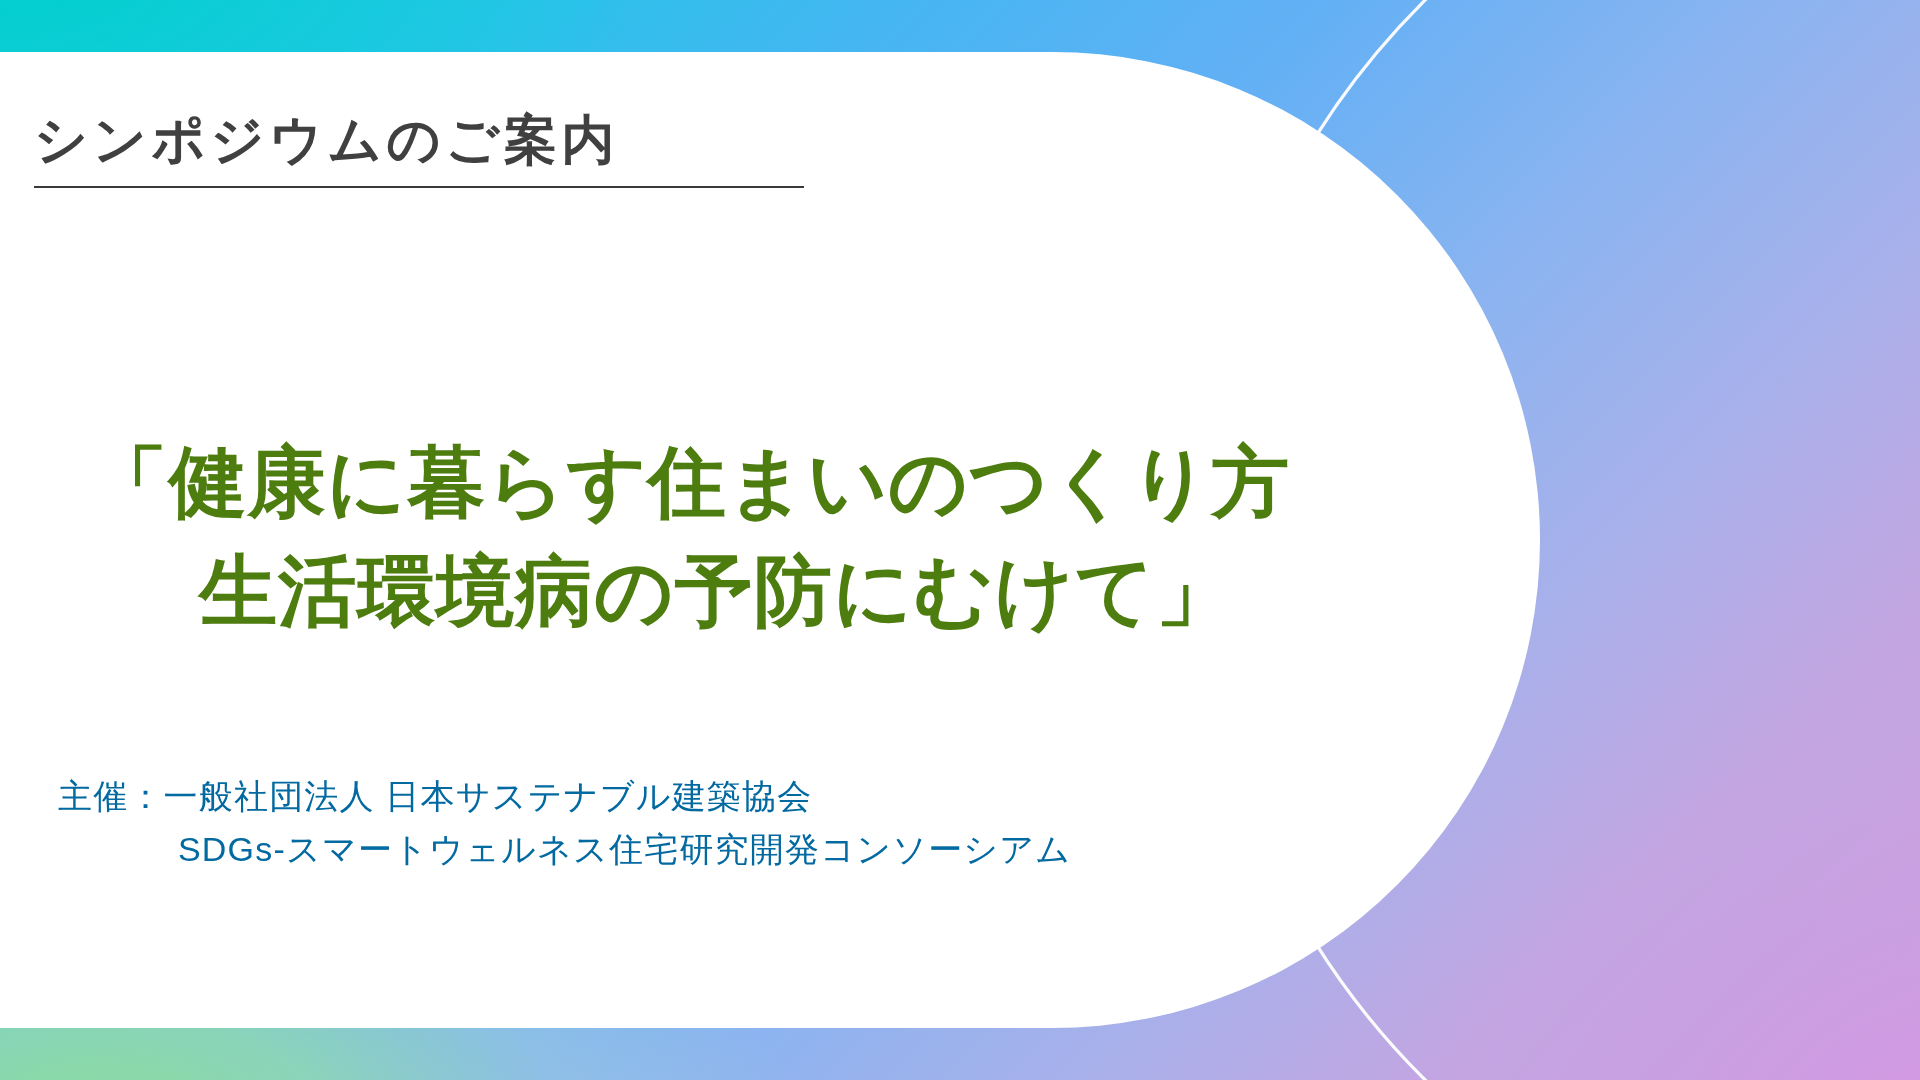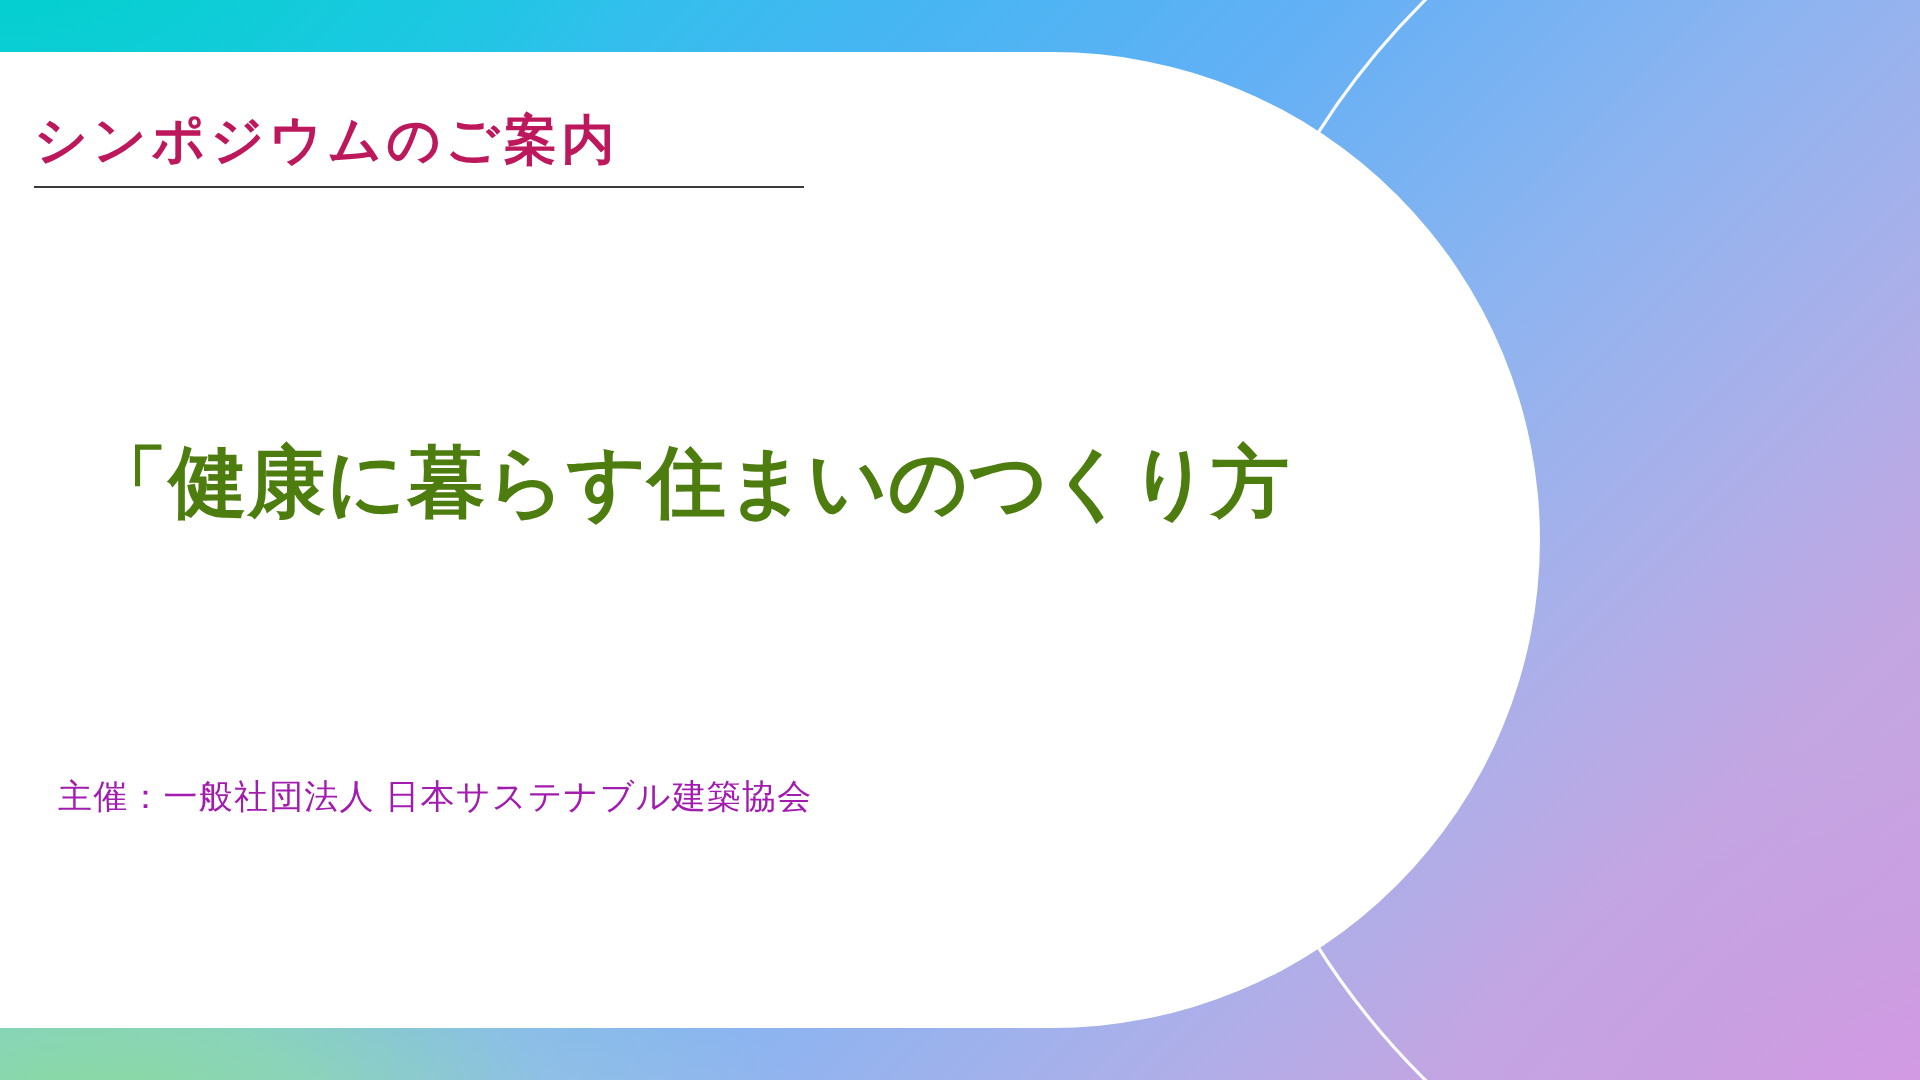--- a/index.html
+++ b/index.html
@@ -97,21 +97,21 @@
   .eyebrow-wrap {
     position: absolute;
     left: 34px;
     top: 108px;
     width: 760px;
   }
   .eyebrow {
     font-size: 53px;
     font-weight: 700;
     letter-spacing: 0.085em;
-    color: #be185d;
+    color: #404040;
     line-height: 1.22;
     white-space: nowrap;
   }
   .eyebrow-rule {
     margin-top: 13px;
     width: 770px;
     height: 2px;
     background: #3a3a3a;
   }
 
@@ -136,21 +136,21 @@
 
   .host-block {
     position: absolute;
     left: 58px;
     top: 770px;
     width: 1300px;
   }
   .host-line {
     font-size: 34px;
     font-weight: 400;
-    color: #a21caf;
+    color: #0369a1;
     letter-spacing: 0.035em;
     line-height: 1.56;
     white-space: nowrap;
   }
   .host-line-2 {
     padding-left: 120px;
   }
 </style>
 </head>
 <body>
@@ -170,20 +170,22 @@
 
   <div class="content">
 
     <div class="eyebrow-wrap">
       <div class="eyebrow">シンポジウムのご案内</div>
       <div class="eyebrow-rule"></div>
     </div>
 
     <div class="title-block">
       <div class="title-line title-line-1">「健康に暮らす住まいのつくり方</div>
+      <div class="title-line title-line-2">生活環境病の予防にむけて」</div>
     </div>
 
     <div class="host-block">
       <div class="host-line host-line-1">主催：一般社団法人 日本サステナブル建築協会</div>
+      <div class="host-line host-line-2">SDGs-スマートウェルネス住宅研究開発コンソーシアム</div>
     </div>
 
   </div>
 </div>
 
 </body></html>

